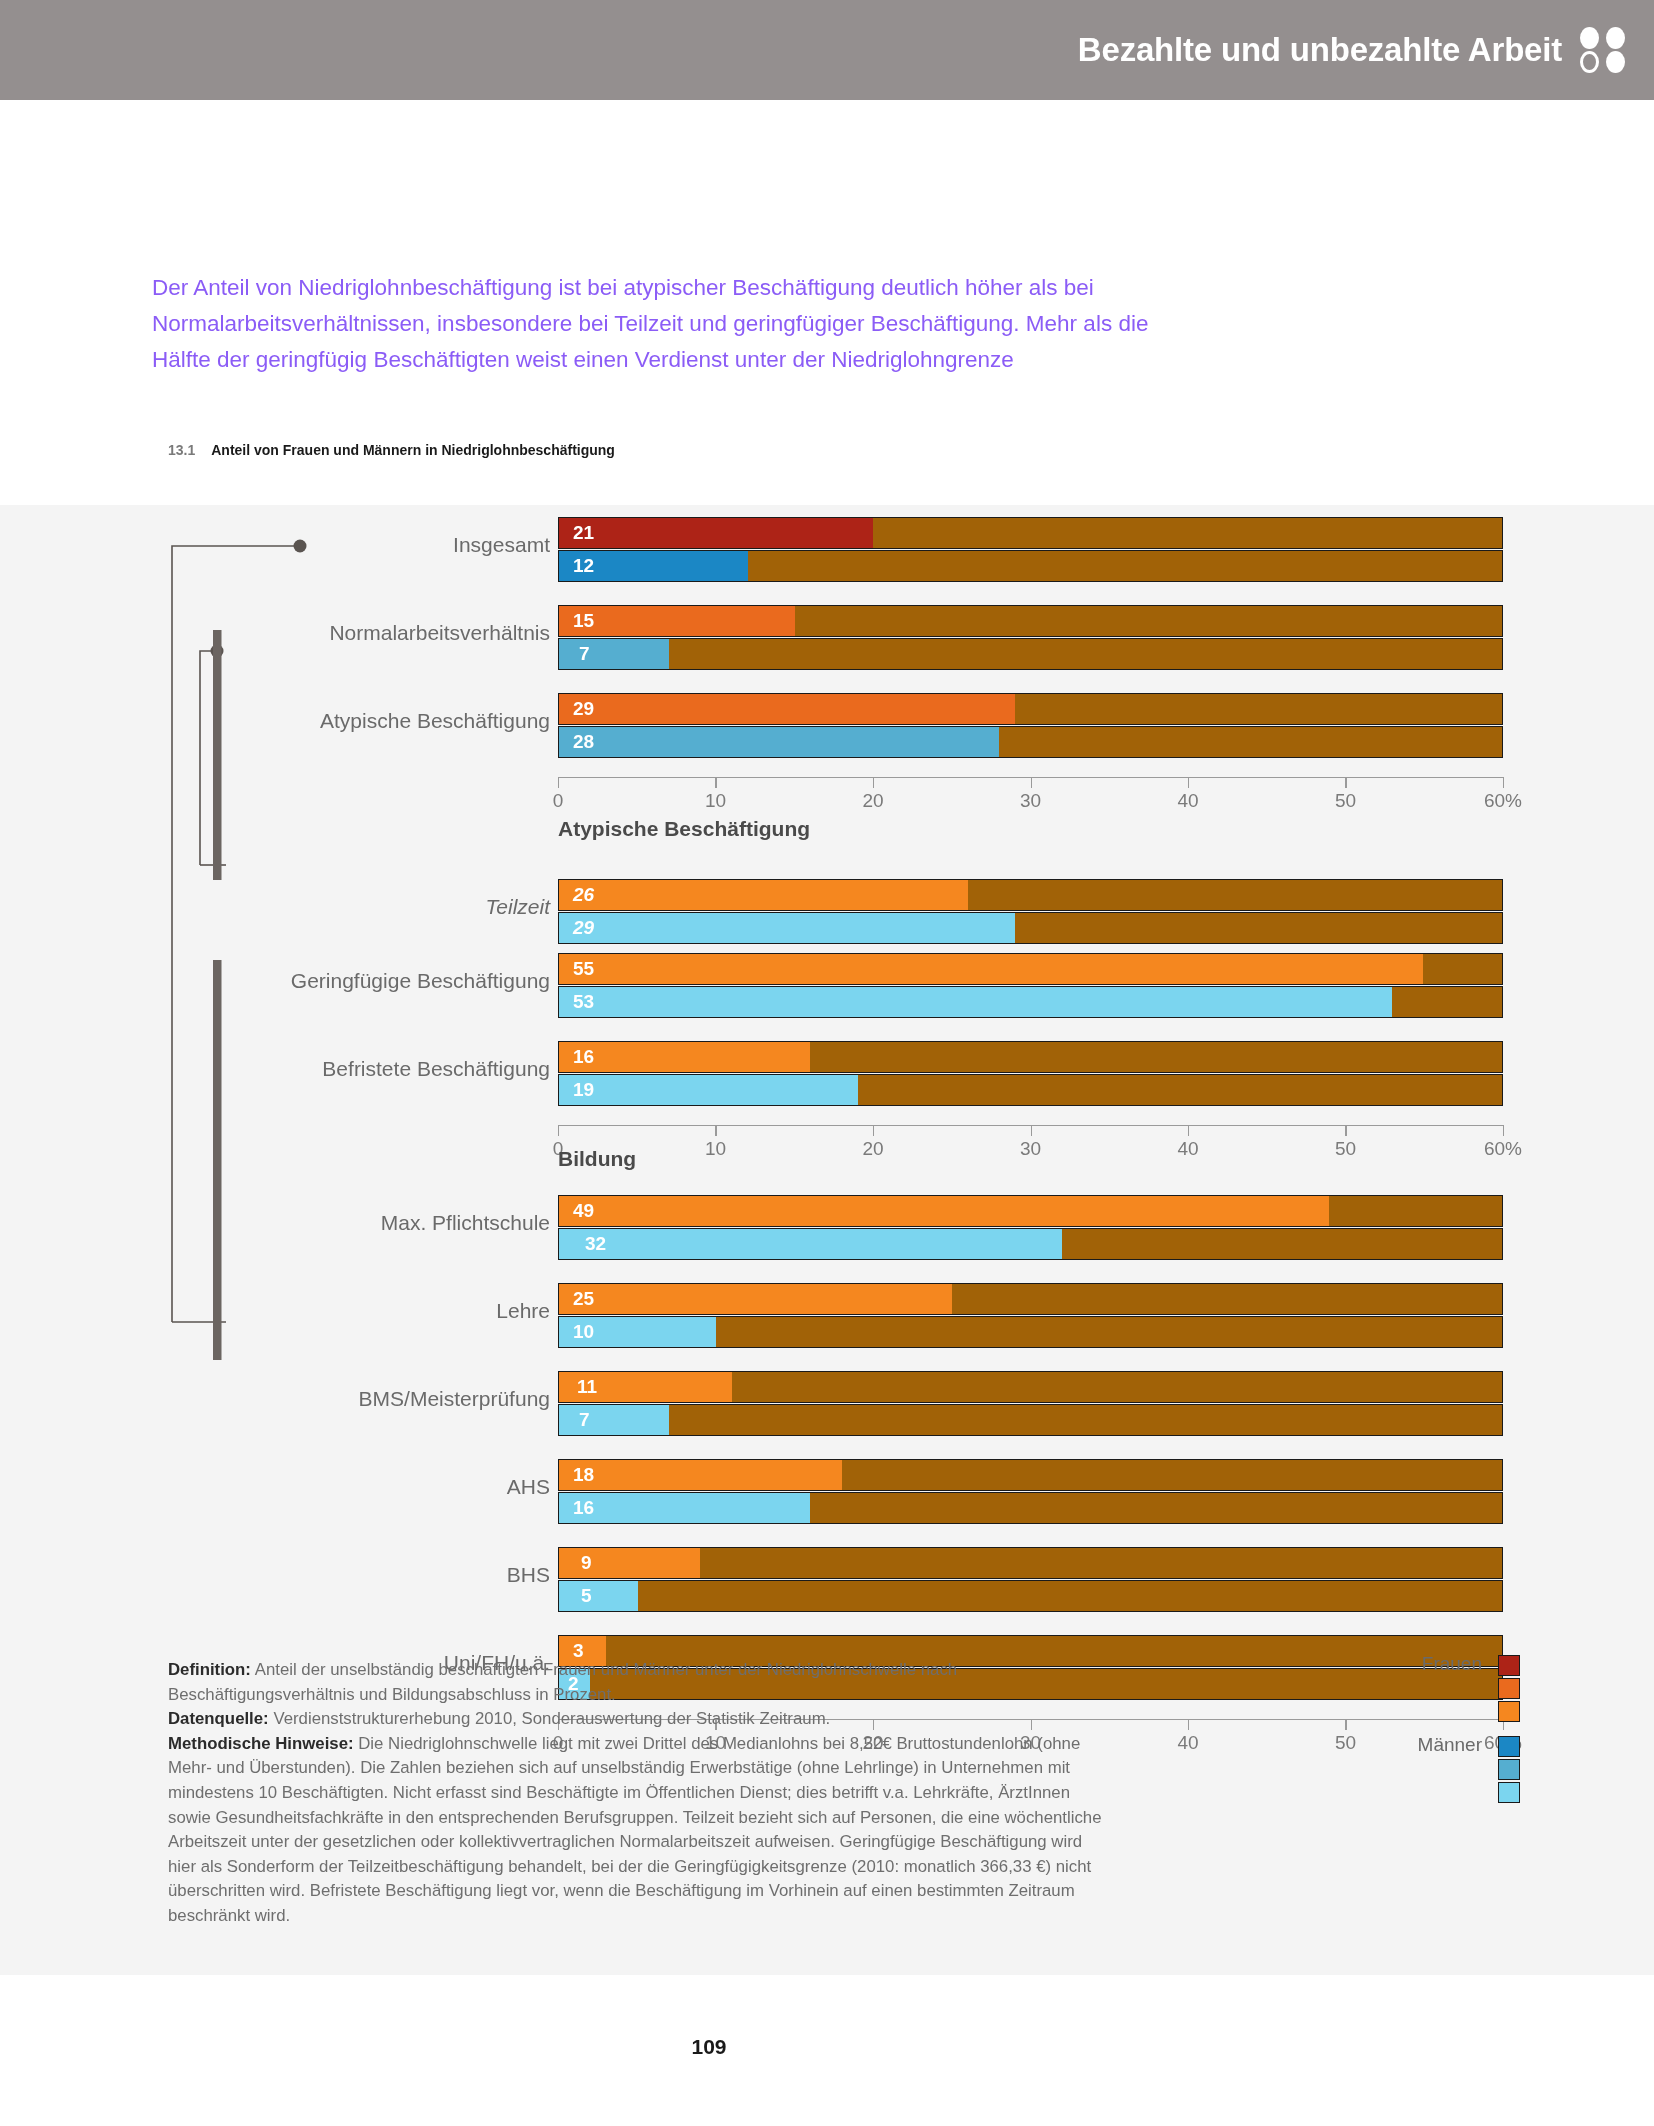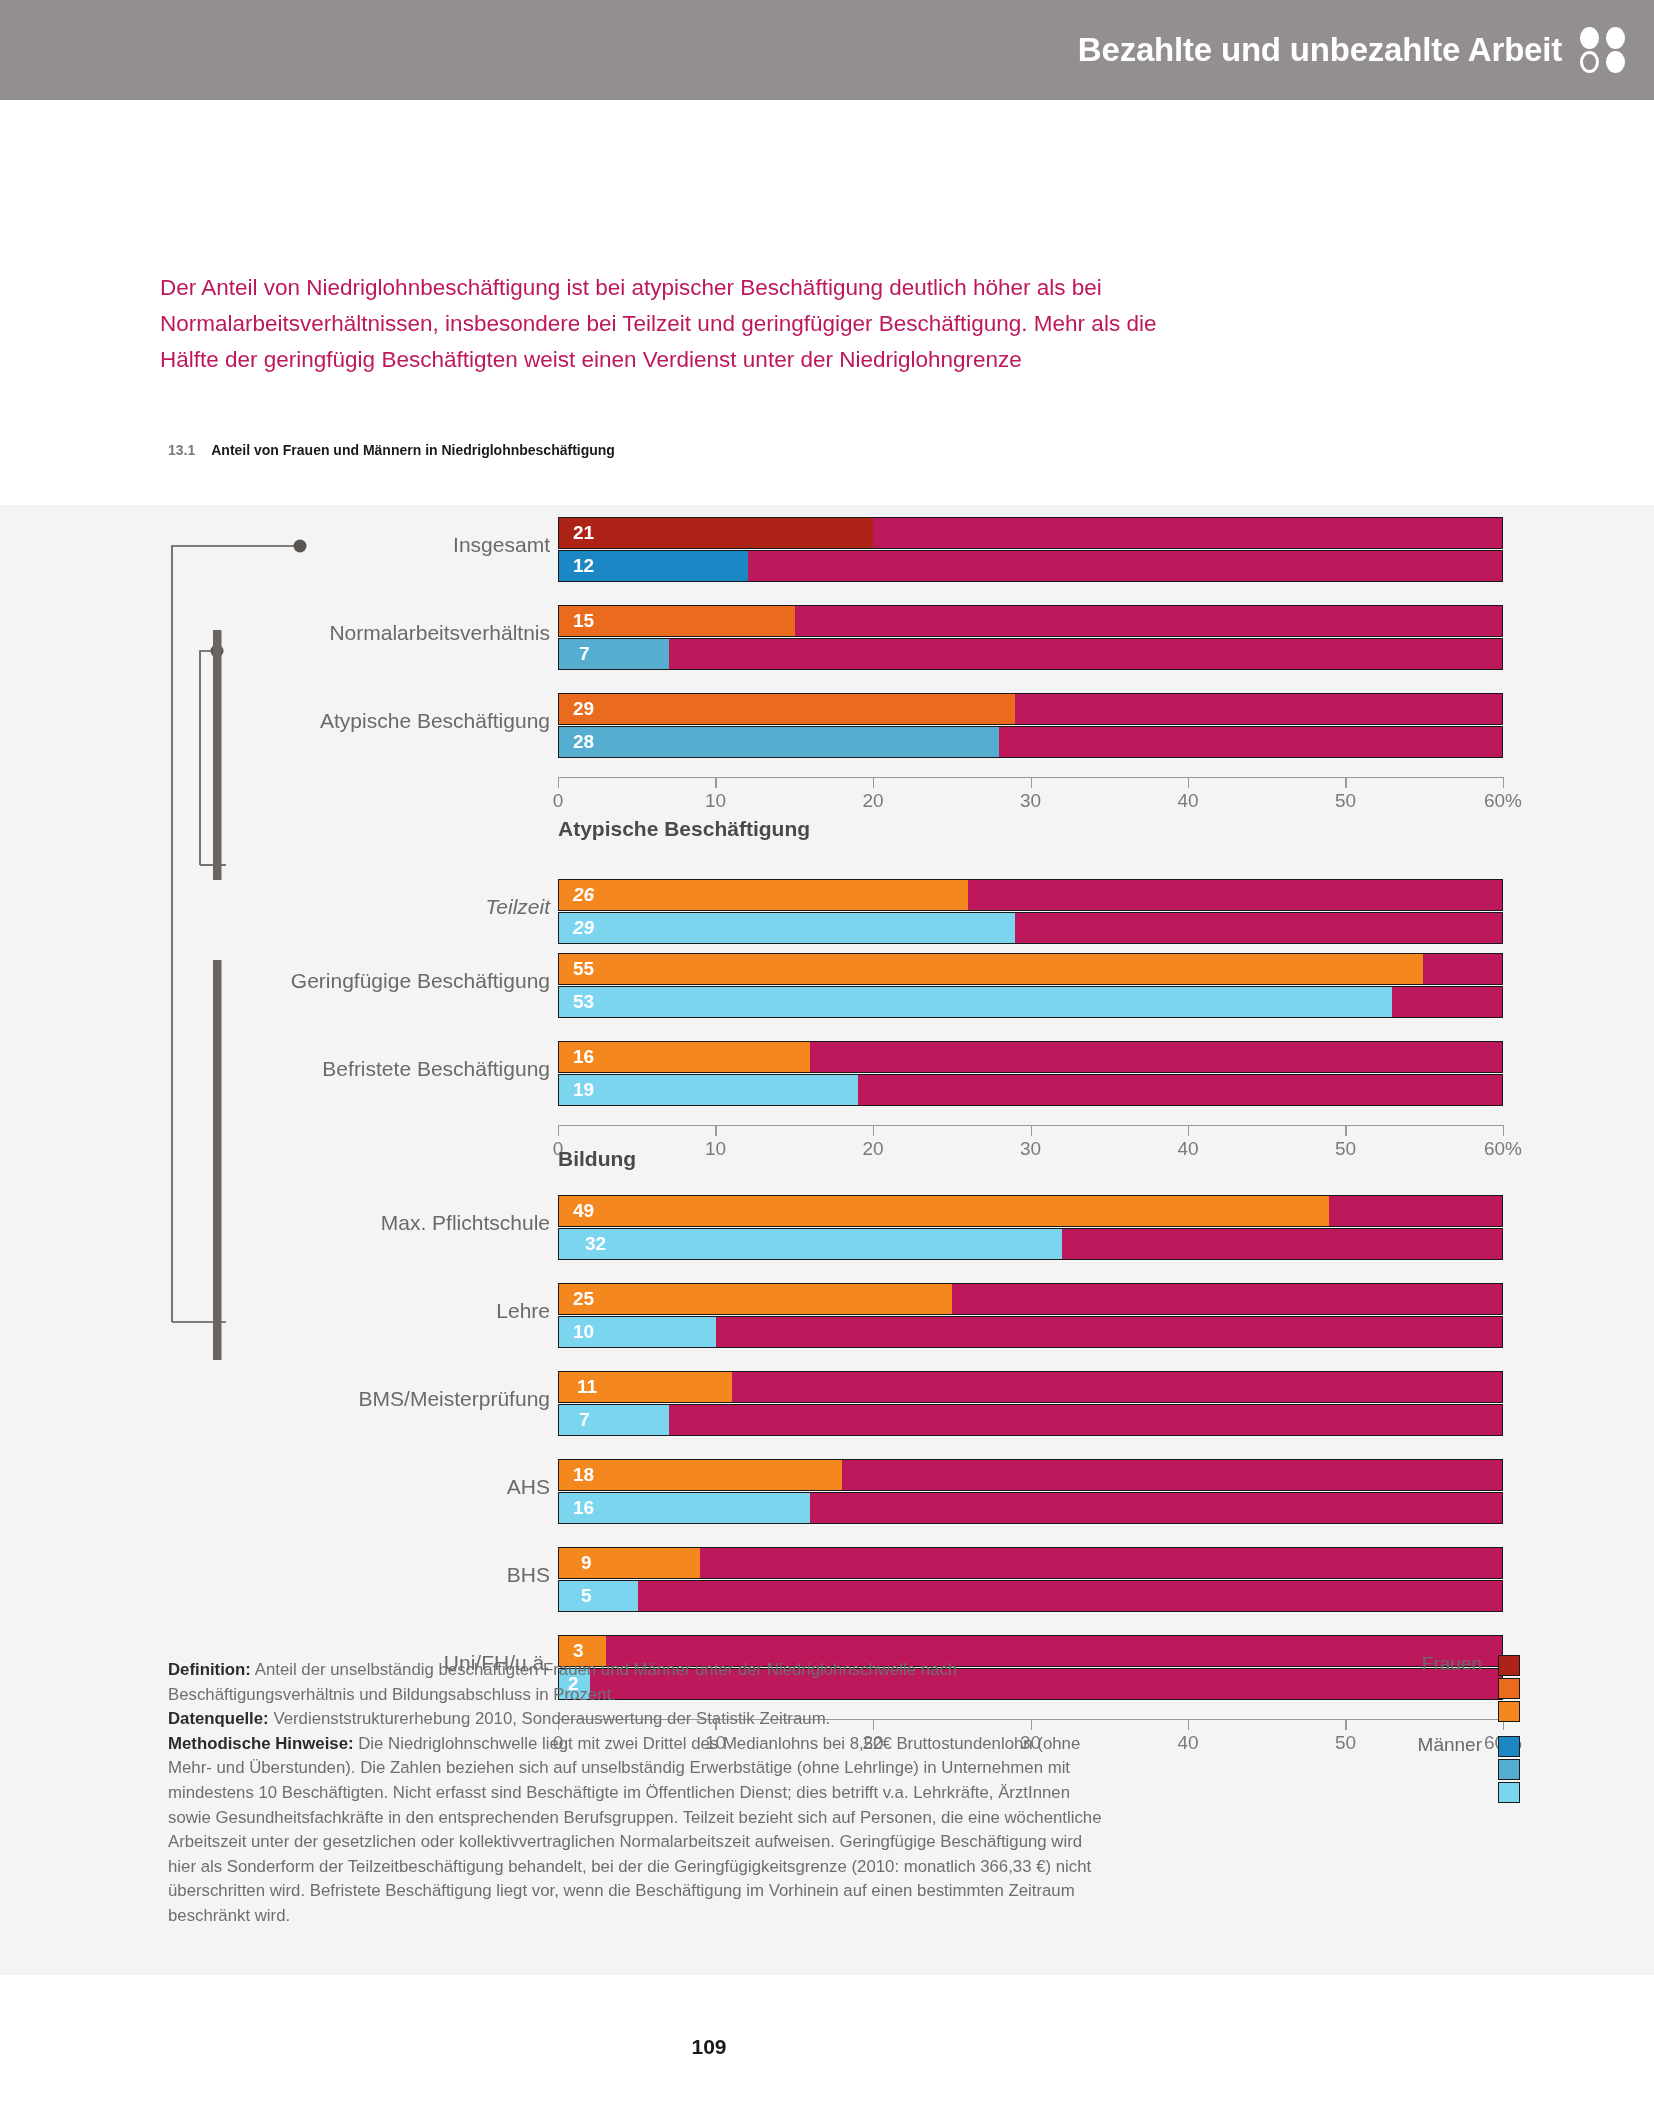--- a/index.html
+++ b/index.html
@@ -28,22 +28,22 @@
   .dot { position: absolute; width: 19px; height: 22px; border-radius: 50%; }
   .dot.filled { background: #ffffff; }
   .dot.hollow { border: 3px solid #ffffff; background: transparent; }
   .dot.d1 { left: 0px;  top: 0px; }
   .dot.d2 { left: 26px; top: 0px; }
   .dot.d3 { left: 0px;  top: 24px; }
   .dot.d4 { left: 26px; top: 24px; }
 
   
   .intro {
-    position: absolute; left: 160px; top: 270px; width: 1010px;
-    font-size: 22.5px; line-height: 36px; color: #be185d;
+    position: absolute; left: 152px; top: 270px; width: 1010px;
+    font-size: 22.5px; line-height: 36px; color: #8b5cf6;
   }
 
   
   .caption {
     position: absolute; left: 168px; top: 442px;
     font-size: 14px; font-weight: bold; color: #1a1a1a;
     white-space: nowrap;
   }
   .caption .num { color: #7a7a7a; margin-right: 16px; }
 
@@ -66,21 +66,21 @@
   }
 
   .row { position: absolute; left: 0; width: 1654px; height: 68px; }
   .row-label {
     position: absolute; right: 1104px; top: 16px;
     font-size: 21px; color: #6a6a6a; white-space: nowrap;
     text-align: right;
   }
   .track {
     position: absolute; left: 558px; width: 945px; height: 32px;
-    background: #be185d; border: 1.6px solid #1a1a1a;
+    background: #a16207; border: 1.6px solid #1a1a1a;
   }
   .track.top { top: 0px; }
   .track.bot { top: 33px; }
   .fill {
     position: absolute; left: 0; top: 0; height: 100%;
   }
   .val {
     position: absolute; top: 50%; transform: translateY(-50%);
     color: #ffffff; font-size: 19px; font-weight: bold;
     white-space: nowrap;

